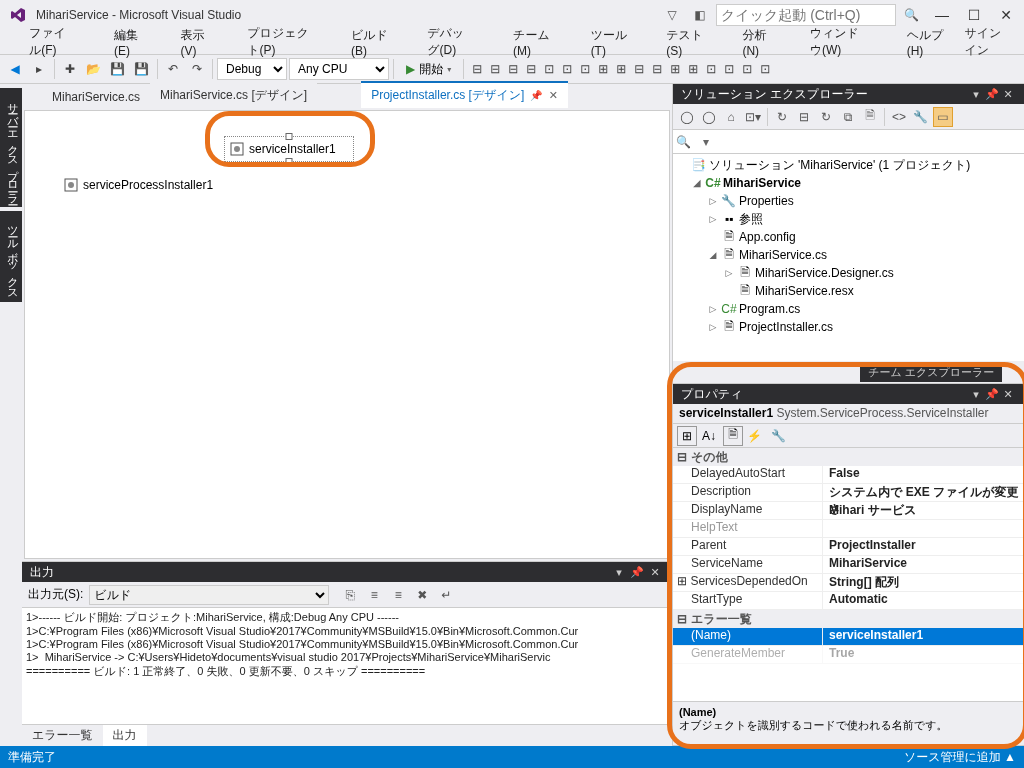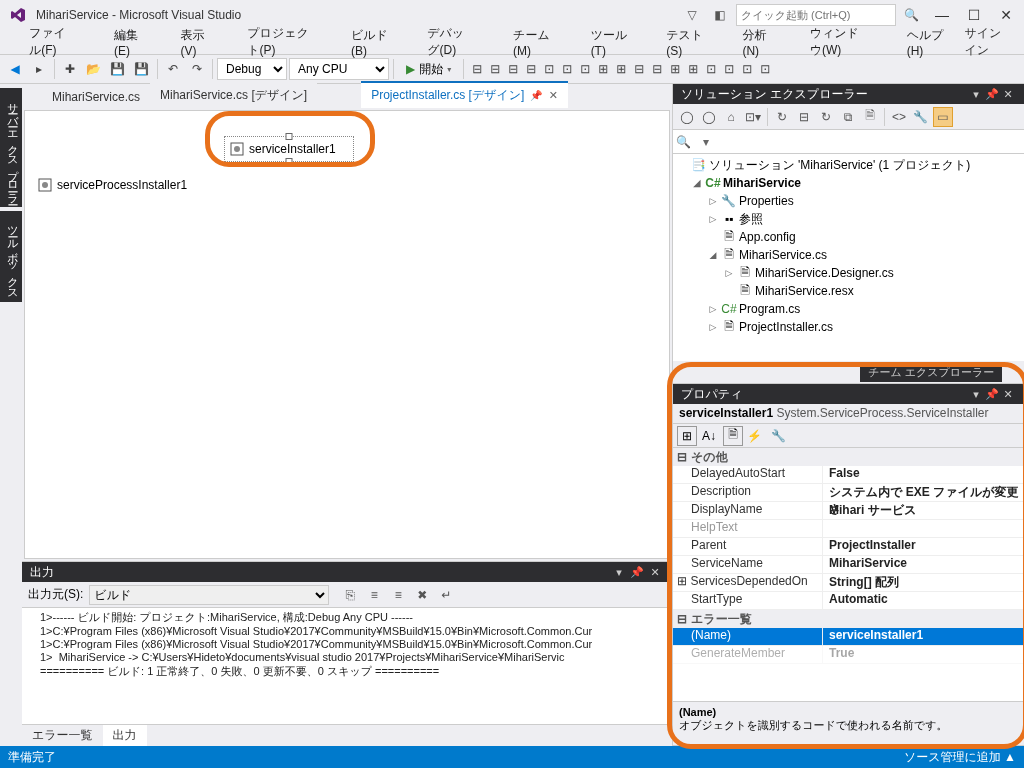--- a/index.html
+++ b/index.html
@@ -4,21 +4,21 @@
 <style>
 * { margin: 0; padding: 0; box-sizing: border-box; font-family: "Segoe UI", Meiryo, sans-serif; }
 body { width: 1024px; height: 768px; background: #eeeef2; font-size: 12px; overflow: hidden; }
 
 
 .titlebar { height: 30px; background: #eeeef2; display: flex; align-items: center; padding: 0 4px; }
 .titlebar .vs-logo { width: 28px; height: 20px; display: flex; align-items: center; justify-content: center; margin-right: 4px; }
 .titlebar .title { flex: 1; color: #333; font-size: 12px; }
 .titlebar .tb-right { display: flex; align-items: center; gap: 4px; }
 .titlebar .tb-icon { width: 24px; height: 24px; display: flex; align-items: center; justify-content: center; color: #555; }
-.titlebar .quick-launch { width: 160px; height: 22px; border: 1px solid #ccc; background: #fff; font-size: 11px; padding: 4px 4px; color: #999; }
+.titlebar .quick-launch { width: 180px; height: 22px; border: 1px solid #ccc; background: #fff; font-size: 14px; padding: 4px 4px; color: #999; }
 .titlebar .win-btn { width: 28px; height: 22px; display: flex; align-items: center; justify-content: center; color: #333; font-size: 14px; }
 
 
 .menubar { height: 24px; background: #eeeef2; display: flex; align-items: center; padding: 0 2px; gap: 2px; }
 .menubar span { padding: 2px 8px; color: #222; font-size: 12px; margin-left: 19px; }
 .menubar .signin { margin-left: auto; padding-right: 12px; color: #333; }
 
 
 .toolbar { height: 30px; background: #eeeef2; border-top: 1px solid #ccc; border-bottom: 1px solid #ccc; display: flex; align-items: center; padding: 0 4px; gap: 2px; }
 .toolbar .tb-btn { width: 22px; height: 22px; display: flex; align-items: center; justify-content: center; color: #444; }
@@ -56,21 +56,21 @@
 .selected-comp::after { bottom: -4px; left: 50%; transform: translateX(-50%);}
 
 
 .output-pane { height: 185px; border-top: 1px solid #ccc; display: flex; flex-direction: column; background: #fff; }
 .pane-title { background: #2d2d30; color: #fff; padding: 2px 8px; font-size: 12px; height: 20px; display: flex; align-items: center; }
 .pane-title .spacer { flex: 1; }
 .pane-title .pbtn { width: 18px; text-align: center; color: #ccc; font-size: 11px; }
 .output-toolbar { height: 26px; display: flex; align-items: center; gap: 6px; padding: 0 6px; background: #eeeef2; border-bottom: 1px solid #ccc; }
 .output-toolbar select { height: 20px; width: 240px; font-size: 12px; border: 1px solid #ccc; }
 .output-toolbar .ot-btn { width: 18px; height: 18px; display: flex; align-items: center; justify-content: center; color: #555; }
-.output-text { flex: 1; font-family: Consolas, monospace; font-size: 11px; padding: 2px 18px; white-space: pre; overflow: hidden; color: #222; }
+.output-text { flex: 1; font-family: Consolas, monospace; font-size: 11px; padding: 2px 4px; white-space: pre; overflow: hidden; color: #222; }
 .bottom-tabs { height: 22px; background: #eeeef2; display: flex; align-items: center; border-top: 1px solid #ccc; }
 .bottom-tab { padding: 2px 10px; font-size: 12px; color: #333; }
 .bottom-tab.active { background: #fff; }
 
 
 .right { width: 352px; display: flex; flex-direction: column; border-left: 1px solid #ccc; }
 
 
 .panel { display: flex; flex-direction: column; border-bottom: 1px solid #ccc; }
 .panel-header { background: #2d2d30; color: #fff; padding: 2px 8px; font-size: 12px; height: 20px; display: flex; align-items: center; }
@@ -221,21 +221,21 @@
     </div>
 
     <div class="design-surface">
       <div class="component selected-comp" style="top:25px; left:199px; width:130px;">
         <span class="cicon"><svg class="icon" viewBox="0 0 16 16">
               <rect x="2" y="2" width="12" height="12" fill="none" stroke="#555"></rect>
               <circle cx="8" cy="8" r="3" fill="#888"></circle>
             </svg></span>
         <span>serviceInstaller1</span>
       </div>
-      <div class="component" style="top:62px; left:8px;">
+      <div class="component" style="top:62px; left:34px;">
         <span class="cicon"><svg class="icon" viewBox="0 0 16 16">
               <rect x="2" y="2" width="12" height="12" fill="none" stroke="#555"></rect>
               <circle cx="8" cy="8" r="3" fill="#888"></circle>
             </svg></span>
         <span>serviceProcessInstaller1</span>
       </div>
 
       <div class="annot" style="top:0px; left:180px; width:170px; height:56px;"></div>
     </div>
 

